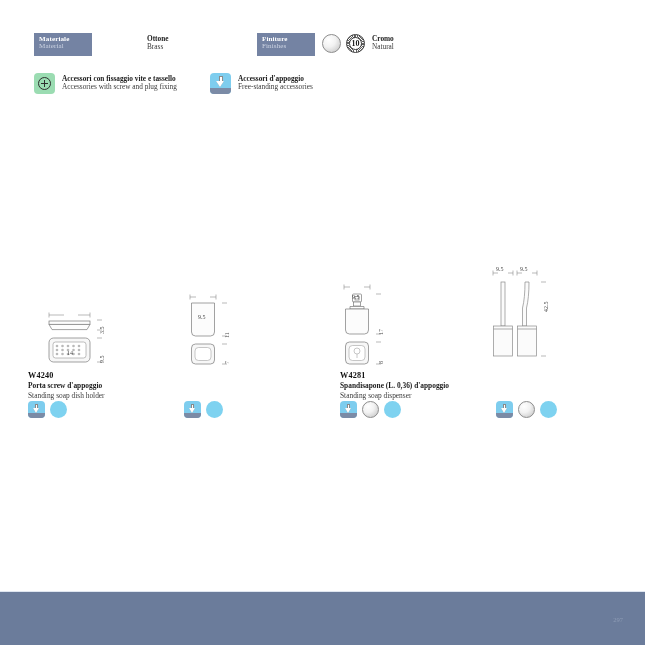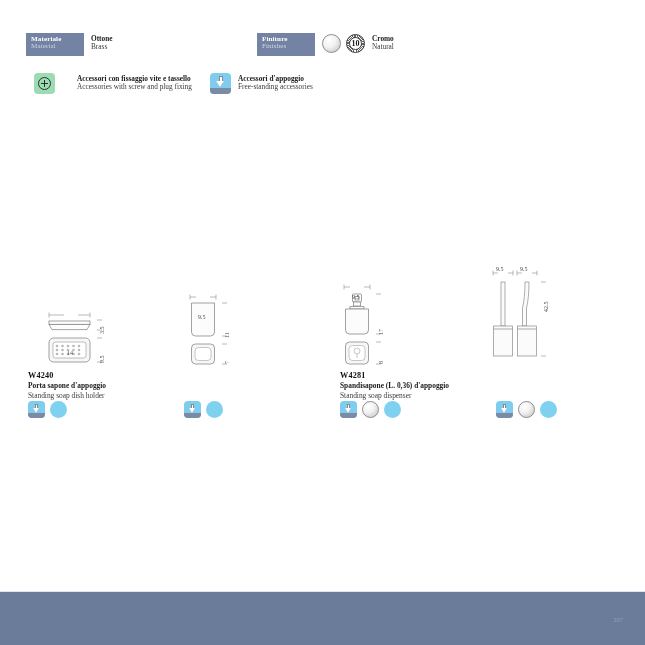--- a/index.html
+++ b/index.html
@@ -300,21 +300,21 @@
     left: 0; top: 591px;
     width: 645px; height: 1px;
     background: #dfe6f0;
   }
 </style>
 </head>
 <body>
 
 <div id="legend-row-1">
 
-  <div class="legend-entry" style="left:26px; top:33px;">
+  <div class="legend-entry" style="left:34px; top:33px;gap:48px;">
     <div class="cat-box">
       <span class="it">Materiale</span>
       <span class="en">Material</span>
     </div>
     <div class="val-text">
       <span class="it">Ottone</span>
       <span class="en">Brass</span>
     </div>
   </div>
 
@@ -330,21 +330,21 @@
     <div class="val-text">
       <span class="it">Cromo</span>
       <span class="en">Natural</span>
     </div>
   </div>
 
 </div>
 
 <div id="legend-row-2">
 
-  <div class="legend-entry" style="left:34px; top:5px;gap:15px;">
+  <div class="legend-entry" style="left:34px; top:5px;">
     <div class="icon-sq icon-screw">
       <span class="ring"></span>
     </div>
     <div class="val-text">
       <span class="it">Accessori con fissaggio vite e tassello</span>
       <span class="en">Accessories with screw and plug fixing</span>
     </div>
   </div>
 
   <div class="legend-entry" style="left:210px; top:5px;">
@@ -405,21 +405,21 @@
           <circle cx="37" cy="44" r="1.3"></circle>
         </g>
       </svg>
       <span class="dim-h" style="left:25px; top:40px;">14</span>
       <span class="dim-v" style="left:57px; top:24px;">3.5</span>
       <span class="dim-v" style="left:57px; top:53px;">9.5</span>
     </div>
 
     <div class="titles">
       <span class="code">W4240</span>
-      <span class="name-it">Porta sapone d'appoggio</span>
+      <span class="name-it">Porta screw d'appoggio</span>
       <span class="name-en">Standing soap dish holder</span>
     </div>
 
     <div class="prod-icons">
       <span class="icon-sq icon-stand">
         <span class="arrow">
           <span class="stem"></span>
           <span class="head"></span>
         </span>
         <span class="base"></span>

